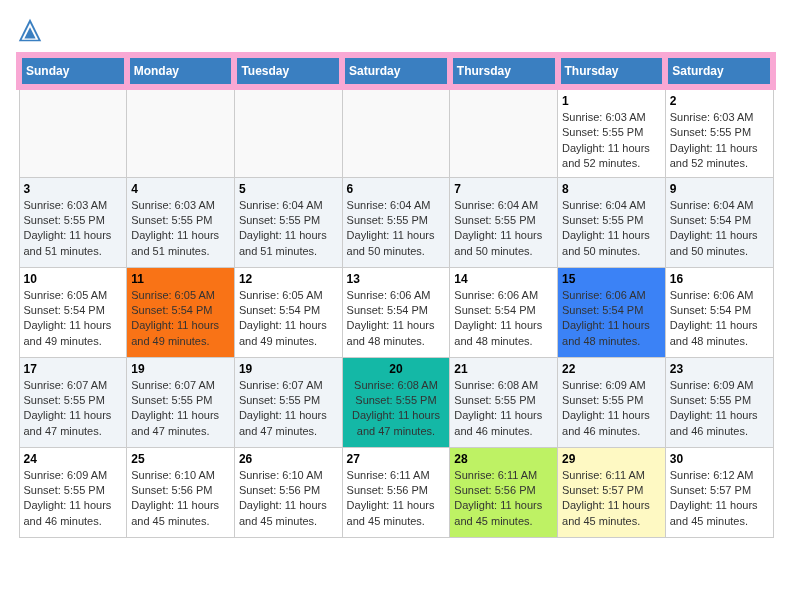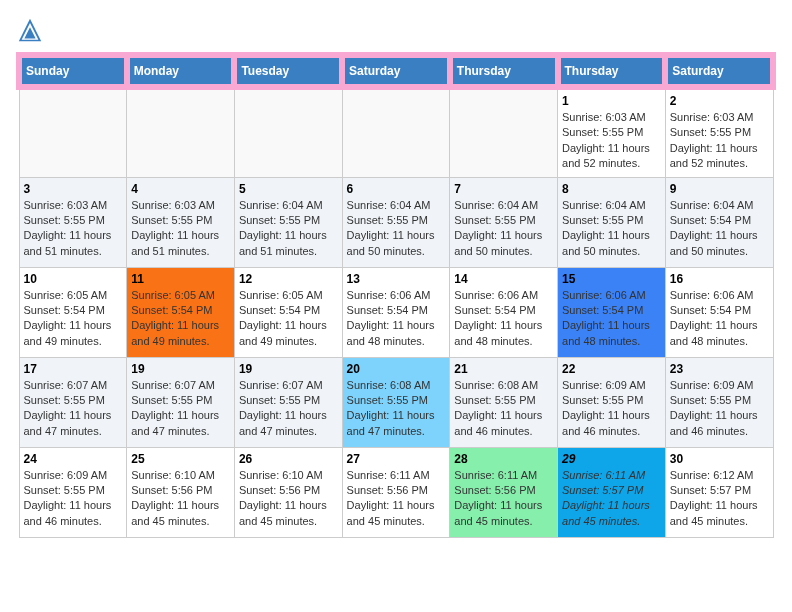--- a/index.html
+++ b/index.html
@@ -205,21 +205,21 @@
           <div class="day-info">Sunrise: 6:07 AM<br>Sunset: 5:55 PM<br>Daylight: 11 hours and 47 minutes.</div>
         </td>
         <td style="background: rgb(240, 244, 248);">
           <span class="day-num">19</span>
           <div class="day-info">Sunrise: 6:07 AM<br>Sunset: 5:55 PM<br>Daylight: 11 hours and 47 minutes.</div>
         </td>
         <td style="background: rgb(240, 244, 248);">
           <span class="day-num">19</span>
           <div class="day-info">Sunrise: 6:07 AM<br>Sunset: 5:55 PM<br>Daylight: 11 hours and 47 minutes.</div>
         </td>
-        <td style="background: #7dd3fc;">
+        <td style="background: #14b8a6; text-align: center;">
           <span class="day-num">20</span>
           <div class="day-info">Sunrise: 6:08 AM<br>Sunset: 5:55 PM<br>Daylight: 11 hours and 47 minutes.</div>
         </td>
         <td style="background: rgb(240, 244, 248);">
           <span class="day-num">21</span>
           <div class="day-info">Sunrise: 6:08 AM<br>Sunset: 5:55 PM<br>Daylight: 11 hours and 46 minutes.</div>
         </td>
         <td style="background: rgb(240, 244, 248);">
           <span class="day-num">22</span>
           <div class="day-info">Sunrise: 6:09 AM<br>Sunset: 5:55 PM<br>Daylight: 11 hours and 46 minutes.</div>
@@ -239,25 +239,25 @@
           <div class="day-info">Sunrise: 6:10 AM<br>Sunset: 5:56 PM<br>Daylight: 11 hours and 45 minutes.</div>
         </td>
         <td style="background: rgb(255, 255, 255); margin-left: 20px;">
           <span class="day-num">26</span>
           <div class="day-info">Sunrise: 6:10 AM<br>Sunset: 5:56 PM<br>Daylight: 11 hours and 45 minutes.</div>
         </td>
         <td style="background: rgb(255, 255, 255);">
           <span class="day-num">27</span>
           <div class="day-info">Sunrise: 6:11 AM<br>Sunset: 5:56 PM<br>Daylight: 11 hours and 45 minutes.</div>
         </td>
-        <td style="background: #86efac;">
+        <td style="background: #bef264;">
           <span class="day-num">28</span>
           <div class="day-info">Sunrise: 6:11 AM<br>Sunset: 5:56 PM<br>Daylight: 11 hours and 45 minutes.</div>
         </td>
-        <td style="background: #0ea5e9; font-style: italic;">
+        <td style="background: #fef9c3;">
           <span class="day-num">29</span>
           <div class="day-info">Sunrise: 6:11 AM<br>Sunset: 5:57 PM<br>Daylight: 11 hours and 45 minutes.</div>
         </td>
         <td style="background: rgb(255, 255, 255);">
           <span class="day-num">30</span>
           <div class="day-info">Sunrise: 6:12 AM<br>Sunset: 5:57 PM<br>Daylight: 11 hours and 45 minutes.</div>
         </td>
       </tr>
     </tbody>
 </table>

